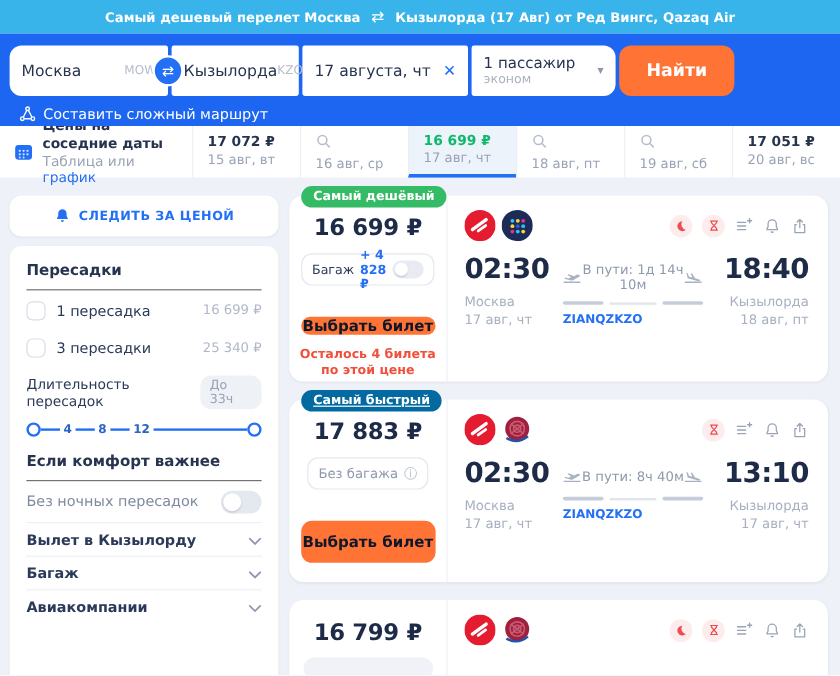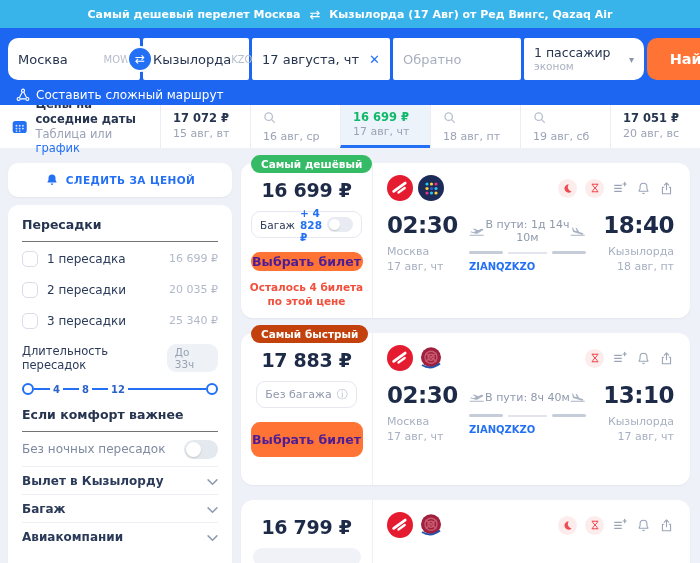--- a/index.html
+++ b/index.html
@@ -85,36 +85,36 @@
   .acc-label { font-size:12px; font-weight:bold; color:#2a3a58; }
   .acc-chev { margin-left:auto; }
 
   
   .results { flex:1; }
   .card { background:#fff; border-radius:12px; position:relative; margin-bottom:15px;
     box-shadow:0 1px 2px rgba(30,43,72,.05); }
   .badge { position:absolute; top:-8px; left:10px; color:#fff; font-size:10.5px; font-weight:bold;
     padding:3px 10px; border-radius:10px; z-index:2; }
   .badge.green { background:#35ba66; }
-  .badge.purple { background:#c2410c; }
+  .badge.purple { background:#0369a1;text-decoration:underline; }
   .card-inner { display:flex; height:100%; }
   .buy-panel { width:132px; flex:none; border-right:1px solid #eef0f4; padding:16px 10px 10px 10px;
     display:flex; flex-direction:column; align-items:center; }
   .big-price { font-size:19px; font-weight:bold; color:#1e2b48; letter-spacing:-0.3px; }
   .bag-pill { margin-top:10px; height:27px; border:1px solid #e5e8ef; border-radius:9px;
     display:flex; align-items:center; gap:5px; padding:0 8px; cursor:pointer; }
   .bag-label { font-size:10.5px; color:#2a3a58; }
   .bag-price { font-size:10.5px; font-weight:bold; color:#2470f5; }
   .bag-note { font-size:11px; color:#8f99ac; }
   .info-glyph { color:#b3bac7; font-size:11px; }
   .mini-toggle { width:26px; height:15px; border-radius:8px; background:#e8ebf1; position:relative; flex:none; cursor:pointer; }
   .mini-toggle::after { content:''; position:absolute; left:2px; top:2px; width:11px; height:11px;
     background:#fff; border-radius:50%; box-shadow:0 1px 1px rgba(0,0,0,.15); }
-  .choose-btn { margin-top:14px; width:112px; height:35px; background:#ff7335; border:none;
-    border-radius:9px; color:#4c1d95; font-weight:bold; font-size:12.5px; font-family:inherit; cursor:pointer; }
+  .choose-btn { margin-top:26px; width:112px; height:35px; background:#ff7335; border:none;
+    border-radius:9px; color:#0f172a; font-weight:bold; font-size:12.5px; font-family:inherit; cursor:pointer; }
   .scarcity { margin-top:9px; color:#f0503c; font-size:10.5px; font-weight:bold; text-align:center;
     line-height:1.35; width:118px; }
   .pill-sliver { margin-top:10px; width:108px; height:18px; border-radius:9px; background:#f0f2f7; }
 
   .flight-panel { flex:1; padding:12px 16px 10px 14px; display:flex; flex-direction:column; }
   .fp-top { display:flex; align-items:center; }
   .logos { display:flex; gap:5px; }
   .fp-icons { margin-left:auto; display:flex; align-items:center; gap:8px; }
   .alert-chip { width:19px; height:19px; border-radius:50%; background:#fdecec; display:flex;
     align-items:center; justify-content:center; }
@@ -155,23 +155,20 @@
         <span>⇄</span>
       </div>
       <div class="field f-dest">
         <span>Кызылорда</span>
         <span class="code">KZO</span>
       </div>
       <div class="field f-date">
         <span>17 августа, чт</span>
         <span class="clear">✕</span>
       </div>
-      <div class="field f-return">
-        <span>Обратно</span>
-      </div>
       <div class="field f-pax">
         <span class="pax-lines">
           <span class="l1">1 пассажир</span>
           <span class="l2">эконом</span>
         </span>
         <span class="chev">▾</span>
       </div>
       <button class="find-btn">Найти</button>
     </div>
     <div class="complex-route">
@@ -257,25 +254,20 @@
         <span>СЛЕДИТЬ ЗА ЦЕНОЙ</span>
       </div>
 
       <div class="filters-card">
         <div class="sec-title">Пересадки</div>
 
         <div class="opt-row">
           <span class="checkbox"></span>
           <span class="opt-label">1 пересадка</span>
           <span class="opt-price">16 699 ₽</span>
-        </div>
-        <div class="opt-row">
-          <span class="checkbox"></span>
-          <span class="opt-label">2 пересадки</span>
-          <span class="opt-price">20 035 ₽</span>
         </div>
         <div class="opt-row">
           <span class="checkbox"></span>
           <span class="opt-label">3 пересадки</span>
           <span class="opt-price">25 340 ₽</span>
         </div>
 
         <div class="dur-row">
           <span class="dur-label">Длительность пересадок</span>
           <span class="dur-badge">До 33ч</span>

